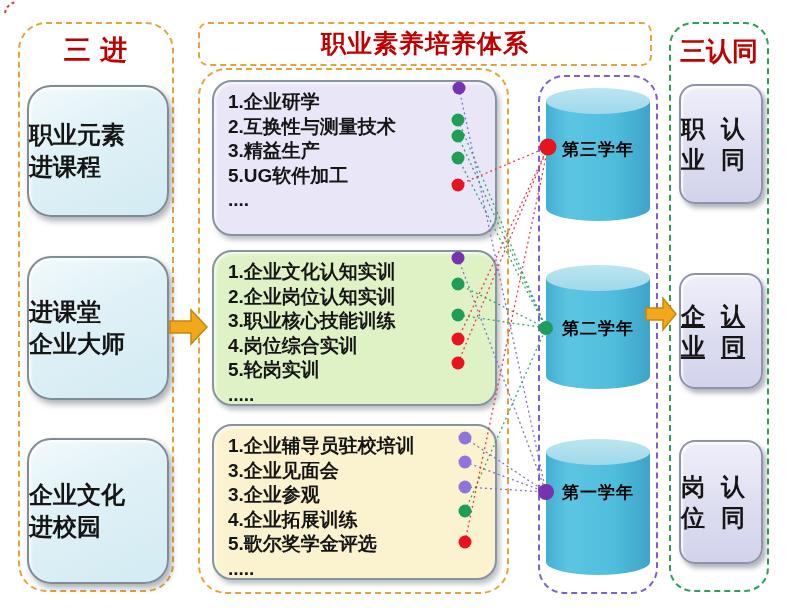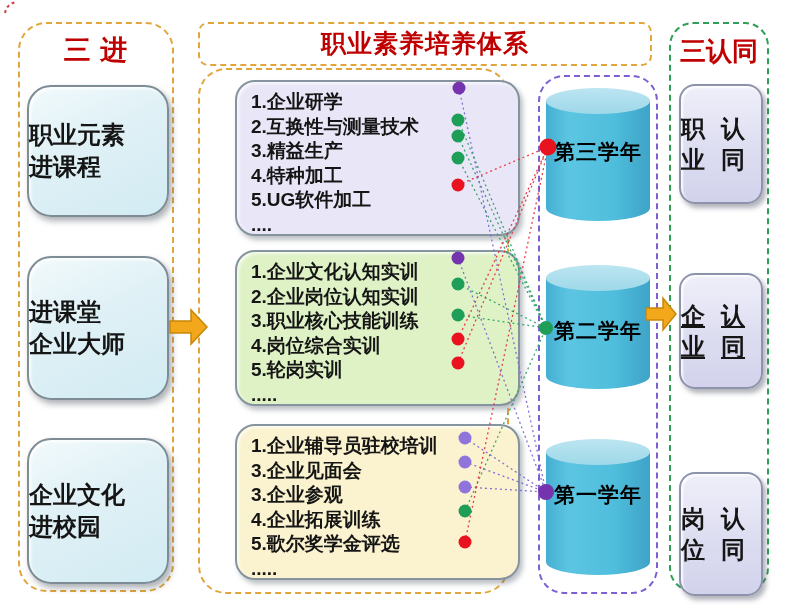--- a/index.html
+++ b/index.html
@@ -22,37 +22,37 @@
     background:linear-gradient(155deg,#F2FAFC 0%,#E0F1F6 40%,#D2EBF3 100%);
     box-shadow:3px 4px 6px rgba(70,80,90,.45), inset 2px 2px 3px rgba(255,255,255,.9);
     display:flex;flex-direction:column;justify-content:center;align-items:flex-start;
     font-size:24px;font-weight:bold;line-height:1.35;
   }
   
   .cbox{
     position:absolute;border:2px solid #85949E;border-radius:20px;
     box-shadow:3px 4px 5px rgba(90,100,110,.4), inset 2px 2px 3px rgba(255,255,255,.7);
     padding:8px 0 0 14px;box-sizing:border-box;
-    font-size:19px;font-weight:bold;margin-left:23px;
+    font-size:19px;font-weight:bold;
   }
   .cbox .crow{line-height:24.5px;white-space:nowrap;}
   .cbox .cmore{line-height:24px;}
   .cbox.c1{background:#E9E7F7;}
   .cbox.c2{background:#DFF2C6;}
   .cbox.c3{background:#FBF3CF;}
   
   .cyl{position:absolute;}
   .cyl .cyl-top{position:absolute;left:0;right:0;top:0;height:26px;border-radius:50%;
     background:linear-gradient(180deg,#BCE5F1 0%,#9ED8E9 100%);z-index:2;}
   .cyl .cyl-mid{position:absolute;left:0;right:0;top:13px;bottom:13px;
     background:linear-gradient(90deg,#45AFD3 0%,#5CC5E2 22%,#4FBEDC 65%,#3EA3C8 100%);}
   .cyl .cyl-bottom{position:absolute;left:0;right:0;bottom:0;height:26px;border-radius:50%;
     background:linear-gradient(90deg,#45AFD3 0%,#5CC5E2 22%,#4FBEDC 65%,#3EA3C8 100%);}
   .cyl .cyl-label{position:absolute;left:0;width:100%;text-align:center;z-index:3;
-    font-size:21px;font-weight:bold;color:#000;letter-spacing:1px;}
+    font-size:17px;font-weight:bold;color:#000;letter-spacing:1px;}
   
   .rbox{
     position:absolute;border:2px solid #8E93AC;border-radius:16px;
     background:linear-gradient(180deg,#EFEFFA 0%,#DDDDF1 55%,#D2D2EC 100%);
     box-shadow:3px 4px 5px rgba(80,85,100,.45), inset 2px 2px 2px rgba(255,255,255,.9);
     display:flex;flex-direction:row;justify-content:center;align-items:center;
     font-size:24px;font-weight:bold;line-height:1.3;
   }
   #overlay{position:absolute;left:0;top:0;z-index:50;pointer-events:none;}
 </style>
@@ -81,21 +81,20 @@
   <div class="frame gold" style="left:198px;top:22px;width:450px;height:40px;border-radius:10px;">
     <div class="group-title" style="top:0;line-height:38px;font-size:25px;">职业素养培养体系</div>
   </div>
 
   <div class="frame gold" style="left:198px;top:68px;width:307px;height:522px;border-radius:28px;">
 
     <div class="cbox c1" style="left:12px;top:10px;width:285px;height:156px;">
       <div class="crow">1.企业研学</div>
       <div class="crow">2.互换性与测量技术</div>
       <div class="crow">3.精益生产</div>
-      <div class="crow">4.特种加工</div>
       <div class="crow">5.UG软件加工</div>
       <div class="cmore">....</div>
     </div>
 
     <div class="cbox c2" style="left:12px;top:180px;width:285px;height:156px;">
       <div class="crow">1.企业文化认知实训</div>
       <div class="crow">2.企业岗位认知实训</div>
       <div class="crow">3.职业核心技能训练</div>
       <div class="crow">4.岗位综合实训</div>
       <div class="crow">5.轮岗实训</div>
@@ -140,21 +139,21 @@
     <div class="group-title" style="top:10px;font-size:26px;letter-spacing:0;">三认同</div>
 
     <div class="rbox" style="left:8px;top:60px;width:80px;height:116px;">
       <span>职业</span>
       <span>认同</span>
     </div>
     <div class="rbox" style="left:8px;top:249px;width:80px;height:112px;text-decoration:underline;">
       <span>企业</span>
       <span>认同</span>
     </div>
-    <div class="rbox" style="left:8px;top:448px;width:80px;height:120px;justify-content:center;">
+    <div class="rbox" style="left:8px;top:416px;width:80px;height:120px;justify-content:center;">
       <span>岗位</span>
       <span>认同</span>
     </div>
   </div>
 
   <svg id="overlay" width="785" height="608" viewBox="0 0 785 608">
       <line x1="459" y1="88" x2="546" y2="492" stroke="#8068D2" stroke-width="1.3" stroke-dasharray="2 3" opacity="0.95"></line>
       <line x1="458" y1="120" x2="546" y2="328" stroke="#2BA365" stroke-width="1.3" stroke-dasharray="2 3" opacity="0.95"></line>
       <line x1="458" y1="136" x2="546" y2="328" stroke="#2BA365" stroke-width="1.3" stroke-dasharray="2 3" opacity="0.95"></line>
       <line x1="458" y1="158" x2="546" y2="328" stroke="#2BA365" stroke-width="1.3" stroke-dasharray="2 3" opacity="0.95"></line>

